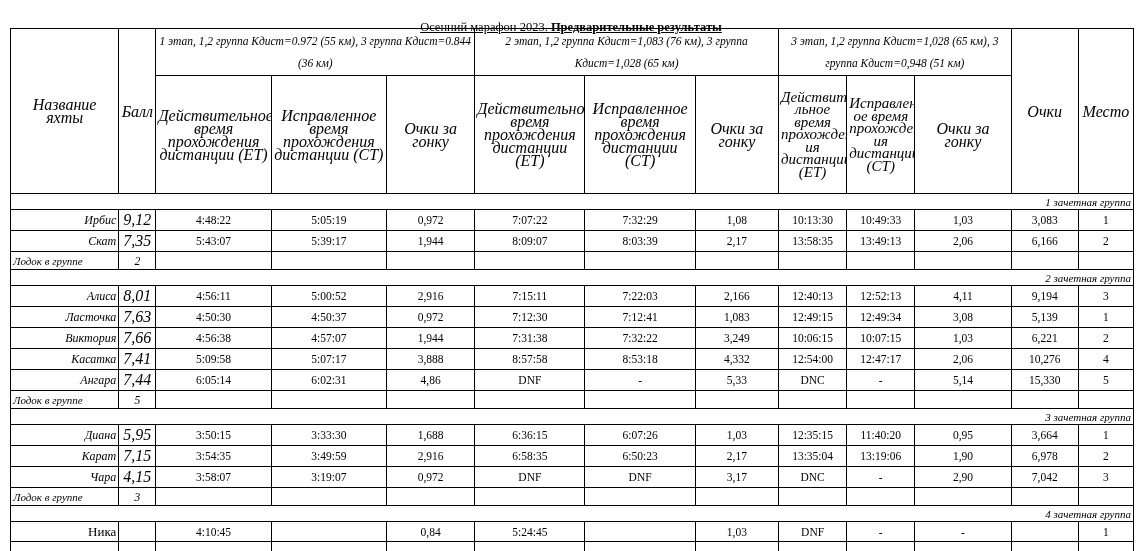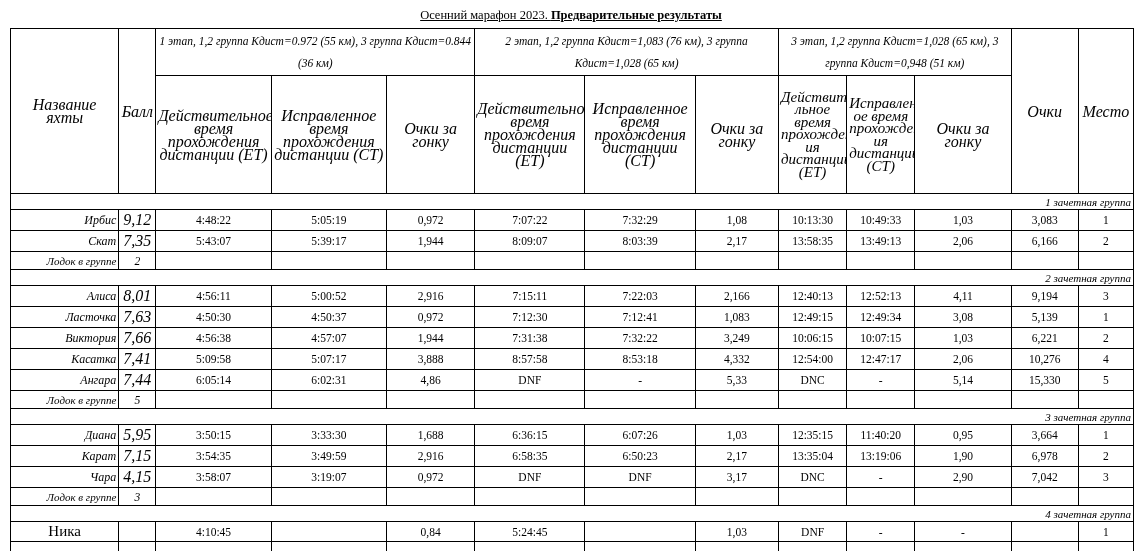--- a/index.html
+++ b/index.html
@@ -15,21 +15,21 @@
     overflow: hidden;
   }
   #page {
     position: relative;
     width: 1142px;
     height: 551px;
   }
   .doc-title {
     position: absolute;
     left: 0;
-    top: 8px;
+    top: 20px;
     width: 1142px;
     text-align: center;
     font-size: 12.5px;
     line-height: 14px;
     white-space: nowrap;
   }
   .doc-title .t-normal { text-decoration: underline; }
   .doc-title .t-bold { font-weight: bold; text-decoration: underline; }
 
   table.results {
@@ -70,38 +70,38 @@
     font-style: italic;
     font-weight: bold;
     text-align: right;
     padding-left: 4px;
     font-size: 12px;
     white-space: nowrap;
   }
   .c-name-upright {
     font-style: normal;
     font-weight: bold;
-    text-align: center;
+    text-align: right;
     padding-left: 4px;
-    font-size: 15px;
+    font-size: 13px;
     white-space: nowrap;
   }
   .c-ball {
     font-style: italic;
     text-align: center;
     font-size: 16px;
   }
   .c-num {
     text-align: center;
     font-size: 11.5px;
     font-style: normal;
   }
   .c-count {
     font-style: italic;
-    text-align: right;
+    text-align: left;
     padding-left: 4px;
     font-size: 11px;
   }
   .c-countnum {
     font-style: italic;
     text-align: center;
     font-size: 11.5px;
   }
   .grouprow td {
     font-style: italic;

